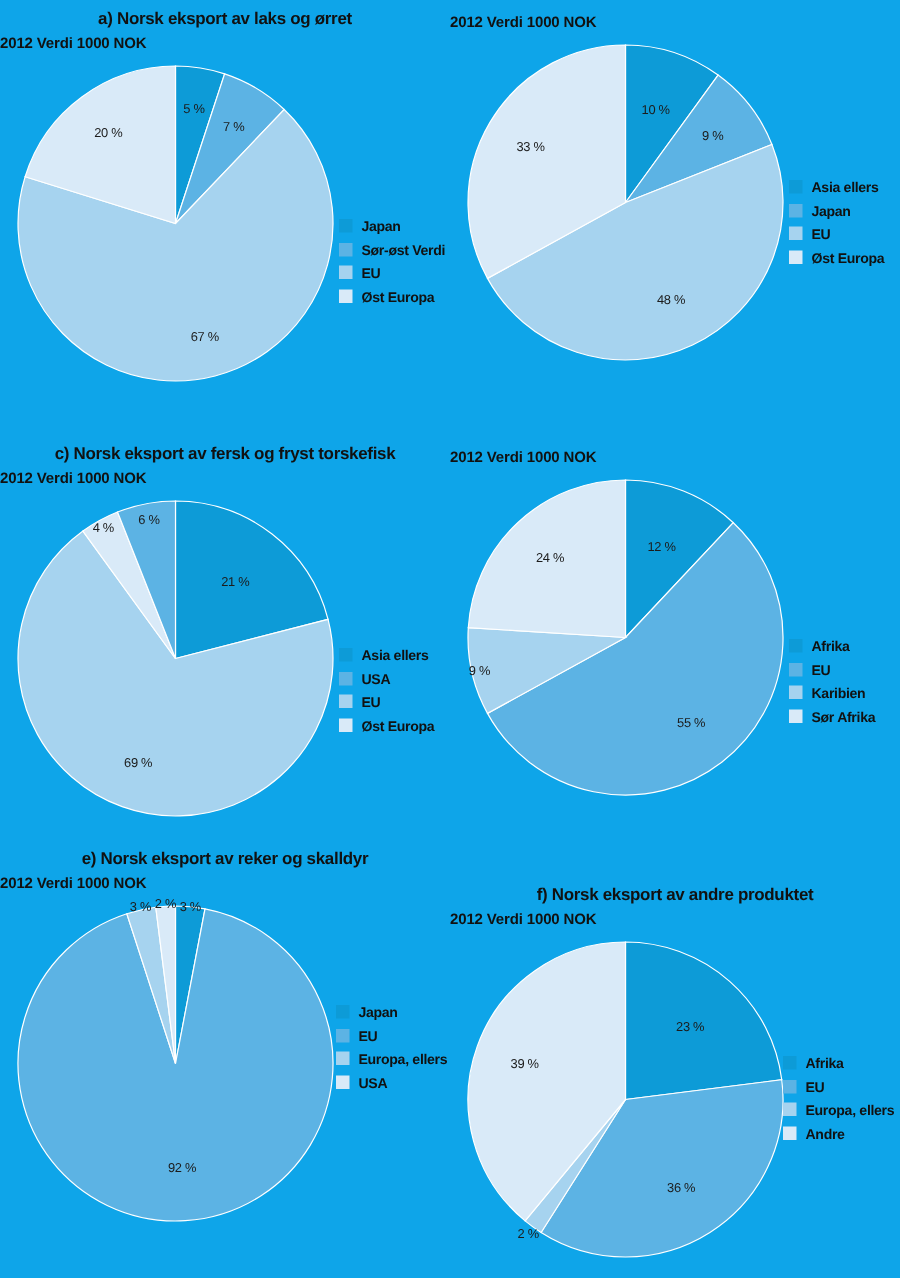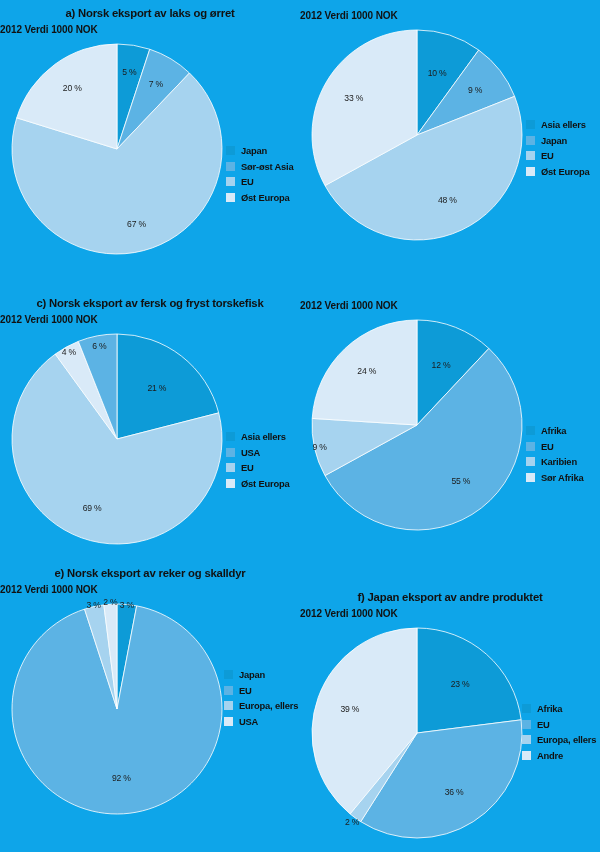--- a/index.html
+++ b/index.html
@@ -129,21 +129,21 @@
             <text class="slice-label" x="64.2" y="53.1" text-anchor="middle">20 %</text>
           </svg>
         </div>
       <div class="legend">
           <div class="legend-row">
             <span class="legend-swatch" style="background: rgb(13, 155, 215);"></span>
             <span class="legend-label">Japan</span>
           </div>
           <div class="legend-row">
             <span class="legend-swatch" style="background: rgb(92, 179, 228);"></span>
-            <span class="legend-label">Sør-øst Asia</span>
+            <span class="legend-label">Sør-øst Verdi</span>
           </div>
           <div class="legend-row">
             <span class="legend-swatch" style="background: rgb(166, 211, 239);"></span>
             <span class="legend-label">EU</span>
           </div>
           <div class="legend-row">
             <span class="legend-swatch" style="background: rgb(217, 234, 248);"></span>
             <span class="legend-label">Øst Europa</span>
           </div>
         </div>
@@ -290,21 +290,21 @@
           </div>
           <div class="legend-row">
             <span class="legend-swatch" style="background: rgb(217, 234, 248);"></span>
             <span class="legend-label">USA</span>
           </div>
         </div>
     </div>
   </div>
 
   <div class="panel" id="panel-f">
-    <div class="panel-title">f) Japan eksport av andre produktet</div>
+    <div class="panel-title">f) Norsk eksport av andre produktet</div>
     <div class="panel-subtitle">2012 Verdi 1000 NOK</div>
     <div class="plot">
       <div class="pie-wrap">
           <svg class="pie-svg" width="218" height="222" viewBox="0 0 218 222">
             <path d="M 109 111 L 109.00 6.00 A 105 105 0 0 1 213.17 97.84 Z" fill="#0d9bd7" stroke="#ffffff" stroke-width="0.8"></path>
             <path d="M 109 111 L 213.17 97.84 A 105 105 0 0 1 52.74 199.65 Z" fill="#5cb3e4" stroke="#ffffff" stroke-width="0.8"></path>
             <path d="M 109 111 L 52.74 199.65 A 105 105 0 0 1 42.07 191.90 Z" fill="#a6d3ef" stroke="#ffffff" stroke-width="0.8"></path>
             <path d="M 109 111 L 42.07 191.90 A 105 105 0 0 1 109.00 6.00 Z" fill="#d9eaf8" stroke="#ffffff" stroke-width="0.8"></path>
             <text class="slice-label" x="152.1" y="65.2" text-anchor="middle">23 %</text>
             <text class="slice-label" x="146.1" y="172.5" text-anchor="middle">36 %</text>

